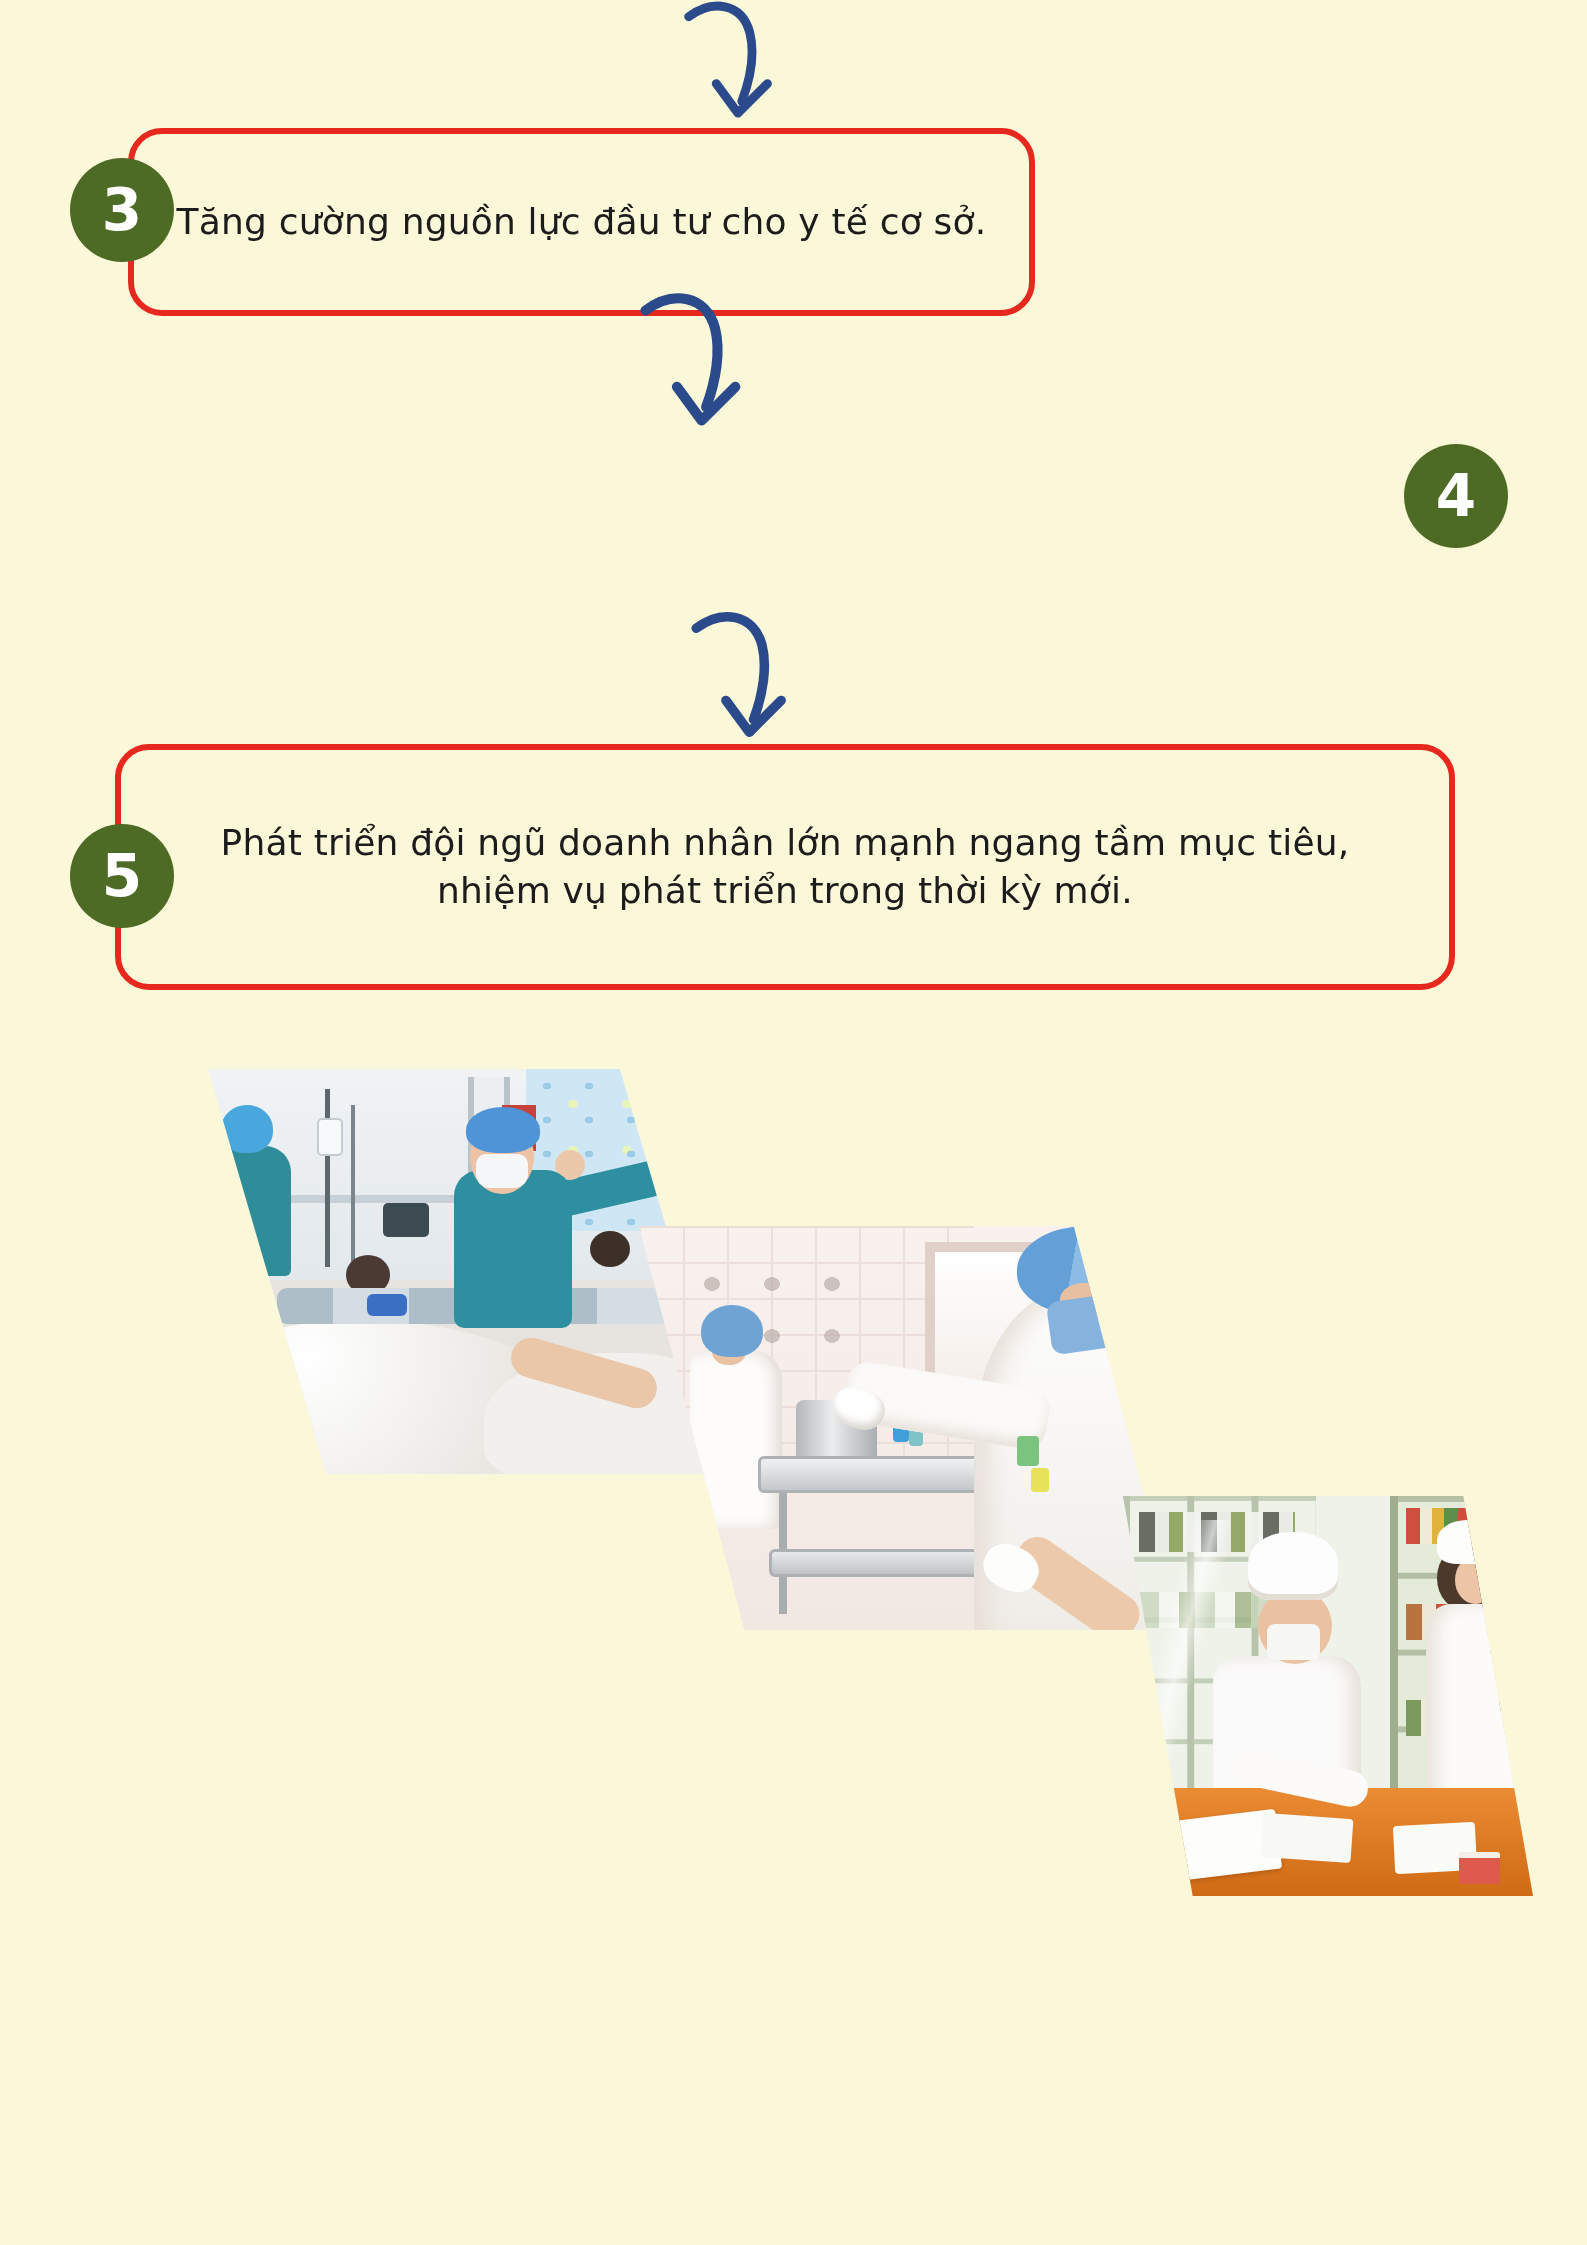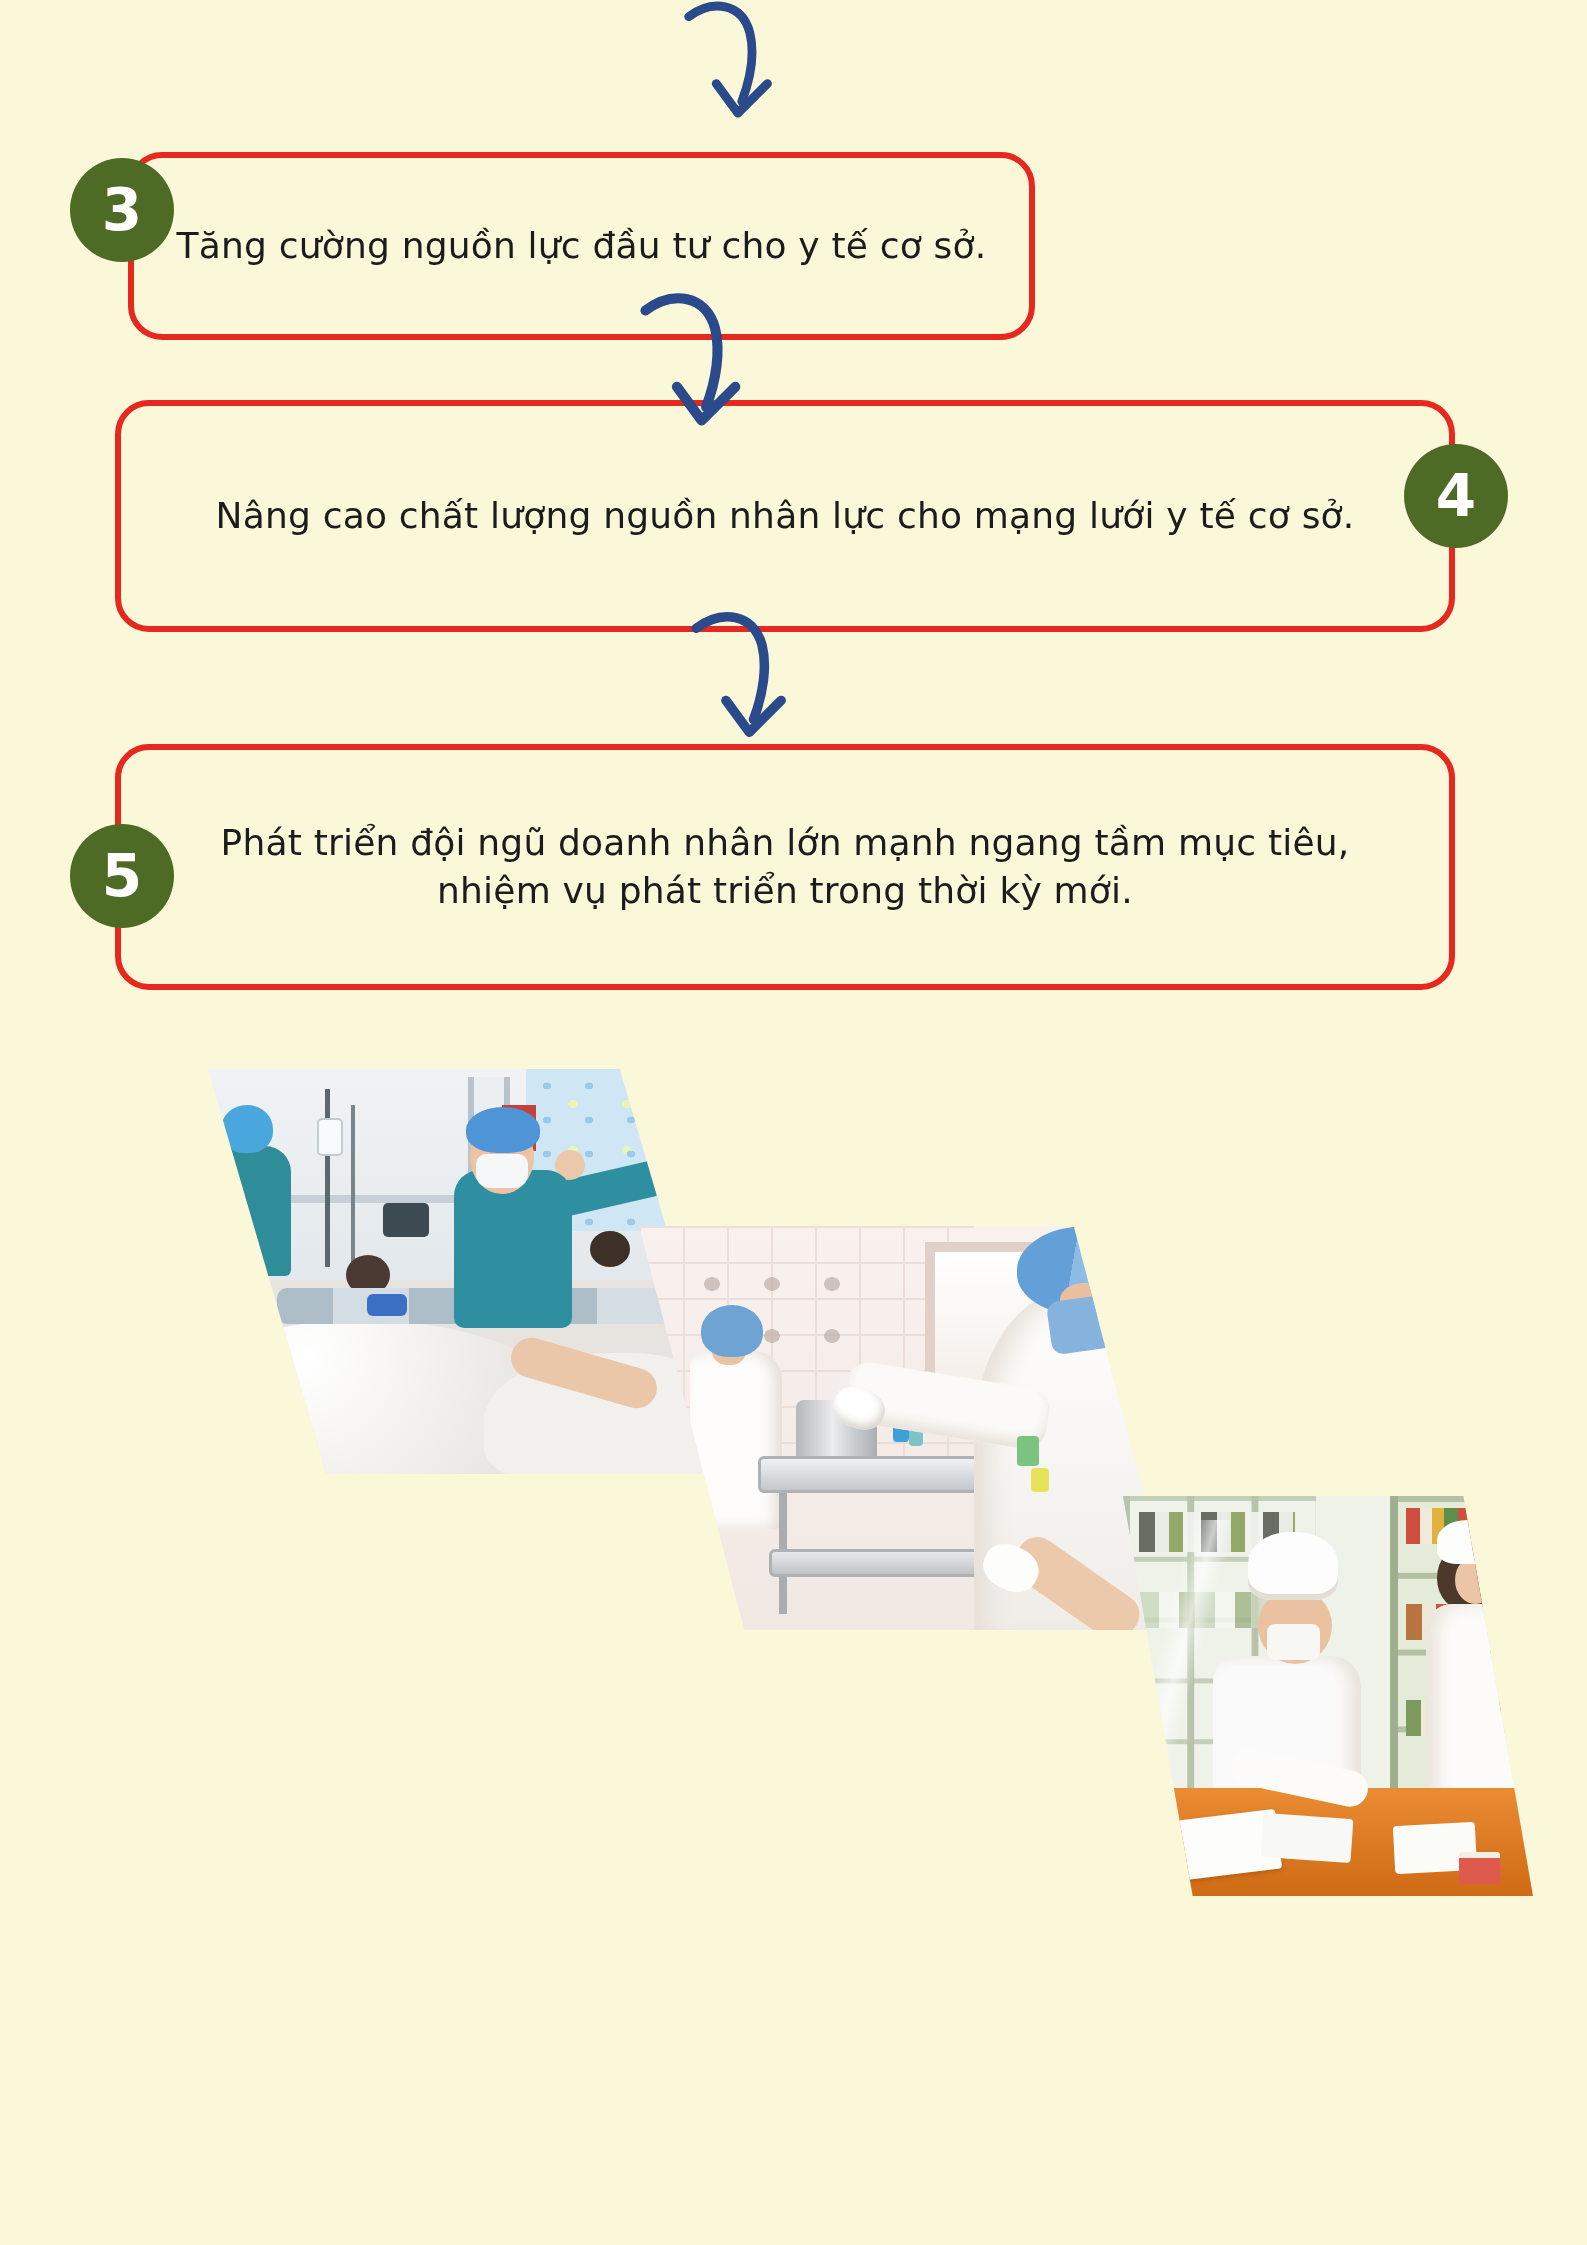--- a/index.html
+++ b/index.html
@@ -8,21 +8,21 @@
   }
   *{box-sizing:border-box;}
   body{margin:0;background:var(--bg);font-family:"DejaVu Sans","Liberation Sans",sans-serif;}
   .canvas{position:relative;width:1587px;height:2245px;background:var(--bg);overflow:hidden;}
 
   
   .step{position:absolute;border:6px solid var(--red);border-radius:34px;
         display:flex;align-items:center;justify-content:center;padding:10px 40px;z-index:2;}
   .step-text{margin:0;text-align:center;color:var(--ink);font-size:36px;line-height:1.32;
              white-space:pre-line;letter-spacing:.2px;}
-  .box3{left:128px;top:128px;width:907px;height:188px;margin-top:24px;}
+  .box3{left:128px;top:128px;width:907px;height:188px;}
   .box4{left:115px;top:400px;width:1340px;height:232px;}
   .box5{left:115px;top:744px;width:1340px;height:246px;}
 
   .badge{position:absolute;width:104px;height:104px;border-radius:50%;background:var(--green);
          color:#fff;display:flex;align-items:center;justify-content:center;
          font-size:58px;font-weight:700;z-index:5;}
   .badge3{left:70px;top:158px;}
   .badge4{left:1404px;top:444px;}
   .badge5{left:70px;top:824px;}
 
@@ -156,23 +156,20 @@
   <section class="step box3">
     <p class="step-text">Tăng cường nguồn lực đầu tư cho y tế cơ sở.</p>
   </section>
   <span class="badge badge3">3</span>
 
   <svg class="arrow arrow2" viewBox="0 0 110 130" aria-hidden="true">
     <path d="M10 20 C34 2 64 6 72 36 C77 56 73 82 64 106"></path>
     <path d="M38 88 L60 118 L90 88"></path>
   </svg>
 
-  <section class="step box4">
-    <p class="step-text">Nâng cao chất lượng nguồn nhân lực cho mạng lưới y tế cơ sở.</p>
-  </section>
   <span class="badge badge4">4</span>
 
   <svg class="arrow arrow3" viewBox="0 0 110 130" aria-hidden="true">
     <path d="M10 20 C34 2 64 6 72 36 C77 56 73 82 64 106"></path>
     <path d="M38 88 L60 118 L90 88"></path>
   </svg>
 
   <section class="step box5">
     <p class="step-text">Phát triển đội ngũ doanh nhân lớn mạnh ngang tầm mục tiêu,
 nhiệm vụ phát triển trong thời kỳ mới.</p>

